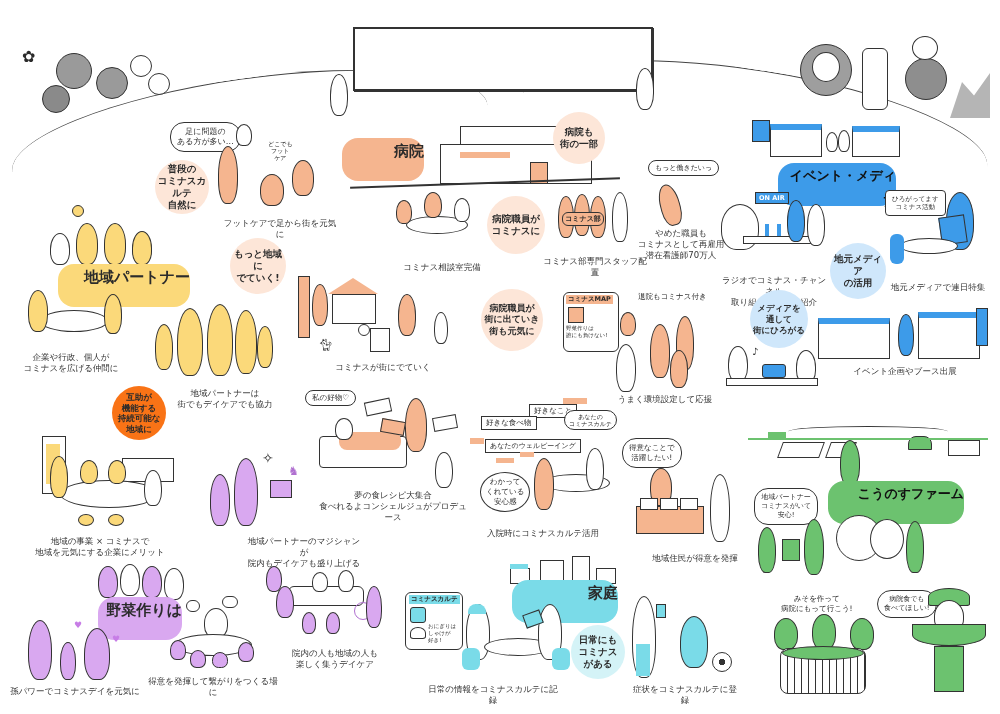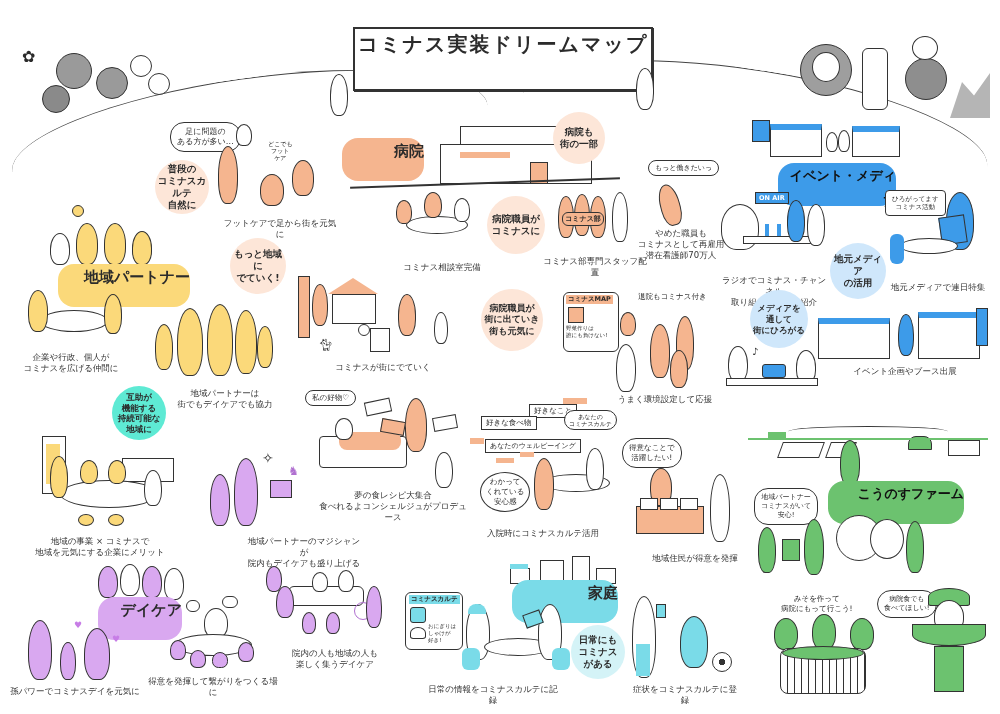--- a/index.html
+++ b/index.html
@@ -37,21 +37,20 @@
 <div class="abs" style="left:800px;top:28px;width:190px;height:90px;">
   <div class="abs" style="left:0;top:16px;width:50px;height:50px;border-radius:50%;background:#9e9e9e;border:1.5px solid #333;"></div>
   <div class="abs" style="left:12px;top:24px;width:26px;height:28px;border-radius:50%;background:#fff;border:1.5px solid #333;"></div>
   <div class="abs" style="left:62px;top:20px;width:24px;height:60px;border-radius:6px;background:#fff;border:1.5px solid #333;"></div>
   <div class="abs" style="left:105px;top:30px;width:40px;height:40px;border-radius:50%;background:#8e8e8e;border:1.5px solid #333;"></div>
   <div class="abs" style="left:112px;top:8px;width:24px;height:22px;border-radius:50%;background:#fff;border:1.5px solid #333;"></div>
   <div class="abs" style="left:150px;top:45px;width:40px;height:45px;background:#b5b5b5;clip-path:polygon(0 100%,30% 20%,60% 50%,100% 0,100% 100%);"></div>
 </div>
 
 <div class="abs title-box">
-  <div class="title-main">コミナス実装ドリームマップ</div>
 </div>
 <div class="abs fig" style="left:330px;top:74px;width:16px;height:40px;background:#fff;"></div>
 <div class="abs fig" style="left:636px;top:68px;width:16px;height:40px;background:#fff;"></div>
 
 <div class="abs pill" style="left:342px;top:138px;width:82px;background:#f5b58f;">病院</div>
 <div class="abs" style="left:420px;top:126px;width:200px;height:58px;">
   <div class="abs bldg" style="left:40px;top:0;width:110px;height:22px;"></div>
   <div class="abs bldg" style="left:20px;top:18px;width:150px;height:38px;"></div>
   <div class="abs" style="left:40px;top:26px;width:50px;height:6px;background:#f5b58f;"></div>
   <div class="abs" style="left:110px;top:36px;width:16px;height:20px;background:#f5b58f;border:1px solid #333;"></div>
@@ -122,21 +121,21 @@
 
 <div class="abs" style="left:155px;top:300px;width:120px;height:80px;">
   <div class="abs fig" style="left:0;top:24px;width:16px;height:44px;background:#fbd97a;"></div>
   <div class="abs fig" style="left:22px;top:8px;width:24px;height:66px;background:#fbd97a;"></div>
   <div class="abs fig" style="left:52px;top:4px;width:24px;height:70px;background:#fbd97a;"></div>
   <div class="abs fig" style="left:80px;top:10px;width:20px;height:62px;background:#fbd97a;"></div>
   <div class="abs fig" style="left:102px;top:26px;width:14px;height:40px;background:#fbd97a;"></div>
 </div>
 <div class="abs cap" style="left:175px;top:388px;width:100px;">地域パートナーは
 街でもデイケアでも協力</div>
-<div class="abs circle" style="left:112px;top:386px;width:54px;height:54px;background:#5eead4;font-size:8.5px;line-height:10.5px;">互助が
+<div class="abs circle" style="left:112px;top:386px;width:54px;height:54px;background:#f97316;font-size:8.5px;line-height:10.5px;">互助が
 機能する
 持続可能な
 地域に</div>
 
 <div class="abs" style="left:30px;top:430px;width:150px;height:100px;">
   <div class="abs stroke" style="left:12px;top:6px;width:22px;height:56px;background:#fff;"></div>
   <div class="abs" style="left:16px;top:14px;width:14px;height:40px;background:#fbd97a;"></div>
   <div class="abs stroke" style="left:92px;top:28px;width:50px;height:22px;background:#fff;"></div>
   <div class="abs table" style="left:30px;top:50px;width:96px;height:26px;"></div>
   <div class="abs fig" style="left:20px;top:26px;width:16px;height:40px;background:#fbd97a;"></div>
@@ -328,21 +327,21 @@
   <div class="abs" style="left:0;top:36px;width:72px;height:20px;background:#6cc26f;border-radius:0 0 50% 50%;border:1.3px solid #333;"></div>
   <div class="abs" style="left:22px;top:58px;width:28px;height:44px;background:#6cc26f;border:1.2px solid #333;"></div>
 </div>
 
 <div class="abs" style="left:82px;top:564px;width:110px;height:36px;">
   <div class="abs fig" style="left:16px;top:2px;width:18px;height:30px;background:#d9a8f0;"></div>
   <div class="abs fig" style="left:38px;top:0;width:18px;height:30px;background:#fff;"></div>
   <div class="abs fig" style="left:60px;top:2px;width:18px;height:30px;background:#d9a8f0;"></div>
   <div class="abs fig" style="left:82px;top:4px;width:18px;height:30px;background:#fff;"></div>
 </div>
-<div class="abs pill" style="left:98px;top:597px;width:84px;background:#d9a8f0;">デイケア</div>
+<div class="abs pill" style="left:98px;top:597px;width:84px;background:#d9a8f0;">野菜作りは</div>
 
 <div class="abs" style="left:20px;top:620px;width:100px;height:62px;">
   <div class="abs fig" style="left:8px;top:0;width:22px;height:58px;background:#d9a8f0;"></div>
   <div class="abs fig" style="left:40px;top:22px;width:14px;height:36px;background:#d9a8f0;"></div>
   <div class="abs fig" style="left:64px;top:8px;width:24px;height:50px;background:#d9a8f0;"></div>
   <div class="abs" style="left:54px;top:0;font-size:9px;color:#c77de6;">♥</div>
   <div class="abs" style="left:92px;top:14px;font-size:9px;color:#c77de6;">♥</div>
 </div>
 <div class="abs cap" style="left:10px;top:686px;width:130px;">孫パワーでコミナスデイを元気に</div>
 

